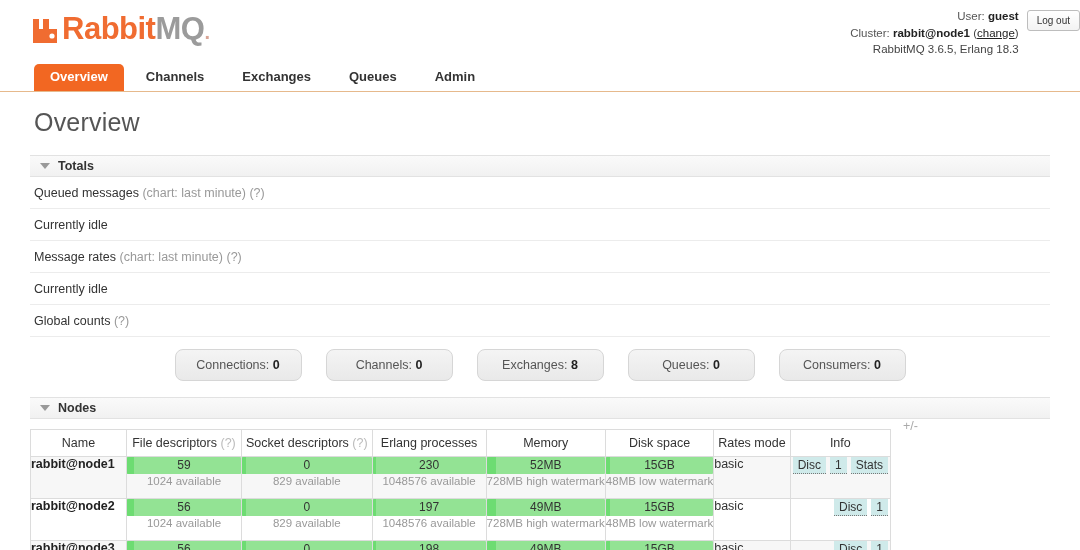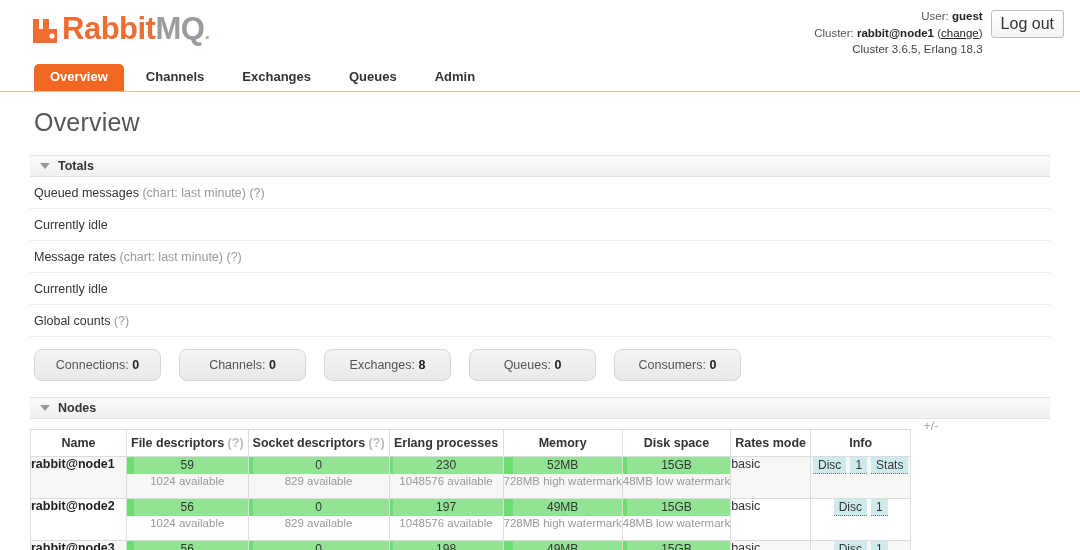--- a/index.html
+++ b/index.html
@@ -33,41 +33,41 @@
     letter-spacing: -0.5px;
     line-height: 42px;
     font-weight: 700;
   }
   #logo-text .rabbit { color: #f06c31; }
   #logo-text .mq { color: #9b9b9b; }
   #logo-text .dot { color: #d9a596; font-size: 20px; }
 
   #header-right {
     position: absolute;
-    right: 16px;
+    right: 0px;
     top: 8px;
     display: flex;
     align-items: flex-start;
   }
   #header-info {
     text-align: right;
     font-size: 11.5px;
     line-height: 16.5px;
     color: #444;
     padding-right: 8px;
     white-space: nowrap;
   }
   #header-info .lbl { color: #555; }
   #header-info .val { font-weight: bold; color: #222; }
   #header-info a { color: #222; text-decoration: underline; text-align: right; }
   #header-info .vsn { color: #444; }
   #header-info .vsn .erl { text-decoration-style: dotted; }
   #logout-btn {
     margin-top: 2px;
-    font-size: 16px;
+    font-size: 10px;
     font-family: "Liberation Sans", sans-serif;
     padding: 4px 9px;
     border: 1px solid #bdbdbd;
     border-radius: 3px;
     background: linear-gradient(#ffffff, #f3f3f3);
     color: #333;
     cursor: pointer;
     white-space: nowrap;
   }
 
@@ -133,22 +133,23 @@
     color: #333;
     padding: 8px 4px 7px 4px;
     line-height: 16px;
   }
   .stat-row .muted { color: #999; }
   .stat-row .q { color: #999; }
 
   
   #counts-row {
     display: flex;
-    gap: 18px;
+    gap: 24px;
     padding: 12px 4px 16px 4px;
+    justify-content: center;
   }
   .count-btn {
     min-width: 127px;
     text-align: center;
     font-size: 12.5px;
     color: #555;
     padding: 8px 10px;
     border: 1px solid #d6d6d6;
     border-radius: 8px;
     background: linear-gradient(#f4f4f4, #e9e9e9);
@@ -158,21 +159,21 @@
   .count-btn b { color: #222; font-weight: bold; }
   table.nodes {
     border-collapse: collapse;
     margin-top: 10px;
     table-layout: fixed;
     font-size: 12px;
   }
   table.nodes th {
     border: 1px solid #dcdcdc;
     background: #fff;
-    font-weight: bold;
+    font-weight: normal;
     color: #333;
     font-size: 12.5px;
     padding: 6px 4px;
     text-align: center;
     white-space: nowrap;
   }
   table.nodes th .q { color: #bbb; }
   table.nodes td {
     border: 1px solid #dcdcdc;
     padding: 0;
@@ -188,21 +189,21 @@
     text-align: left;
     padding: 11px 6px 0 8px;
     white-space: nowrap;
   }
   td.plain {
     text-align: left;
     font-size: 12.5px;
     color: #333;
     padding-top: 11px;
   }
-  td.info { padding: 8px 6px 0 6px; text-align: center; white-space: nowrap; margin-top: 40px; }
+  td.info { padding: 8px 6px 0 6px; text-align: right; white-space: nowrap; margin-top: 40px; }
 
   .gauge-cell { padding: 5px 5px 0 5px; }
   .gauge {
     position: relative;
     height: 17px;
     background: #e9e9e9;
     border-radius: 1px;
     overflow: hidden;
   }
   .gauge .fill {
@@ -265,21 +266,21 @@
       <div>
         <span class="lbl">User:</span>
         <span class="val">guest</span>
       </div>
       <div>
         <span class="lbl">Cluster:</span>
         <span class="val">rabbit@node1</span>
         <span>(<a href="#">change</a>)</span>
       </div>
       <div class="vsn">
-        <span>Cluster 3.6.5, </span><span class="erl">Erlang 18.3</span>
+        <span>RabbitMQ 3.6.5, </span><span class="erl">Erlang 18.3</span>
       </div>
     </div>
     <button id="logout-btn">Log out</button>
   </div>
 </div>
 
 <div id="nav">
   <a class="tab active" href="#">Overview</a>
   <a class="tab" href="#">Channels</a>
   <a class="tab" href="#">Exchanges</a>

